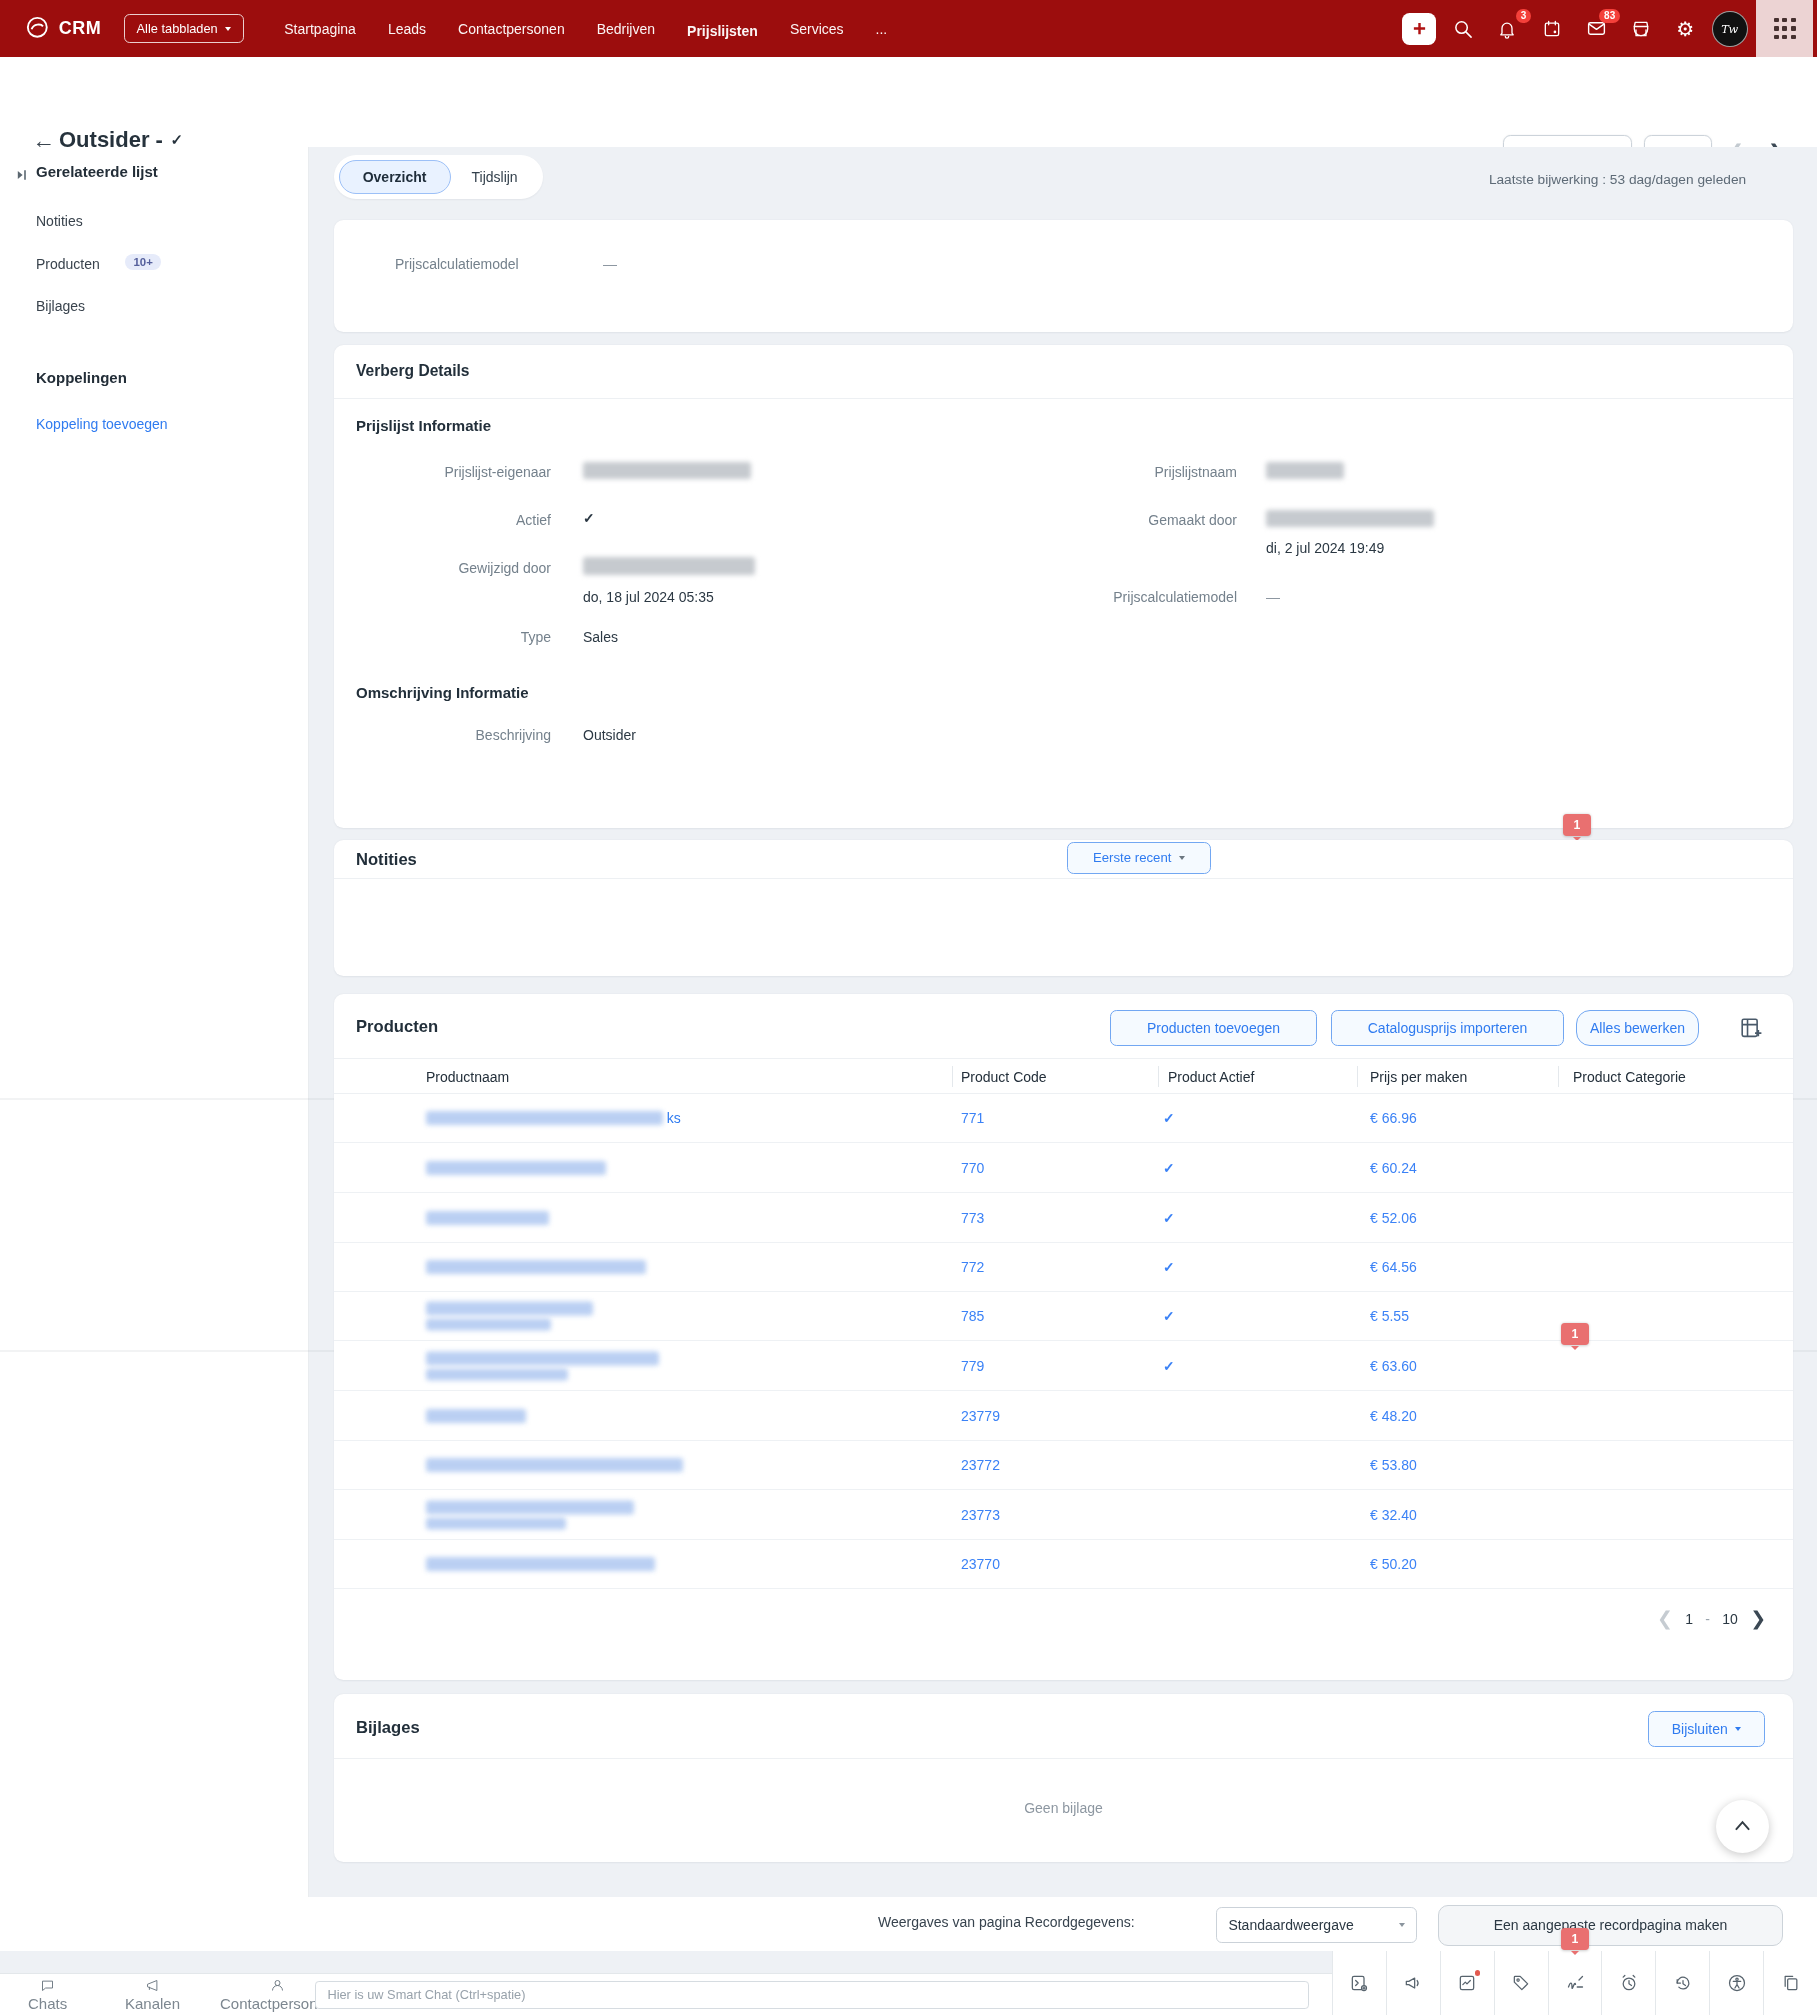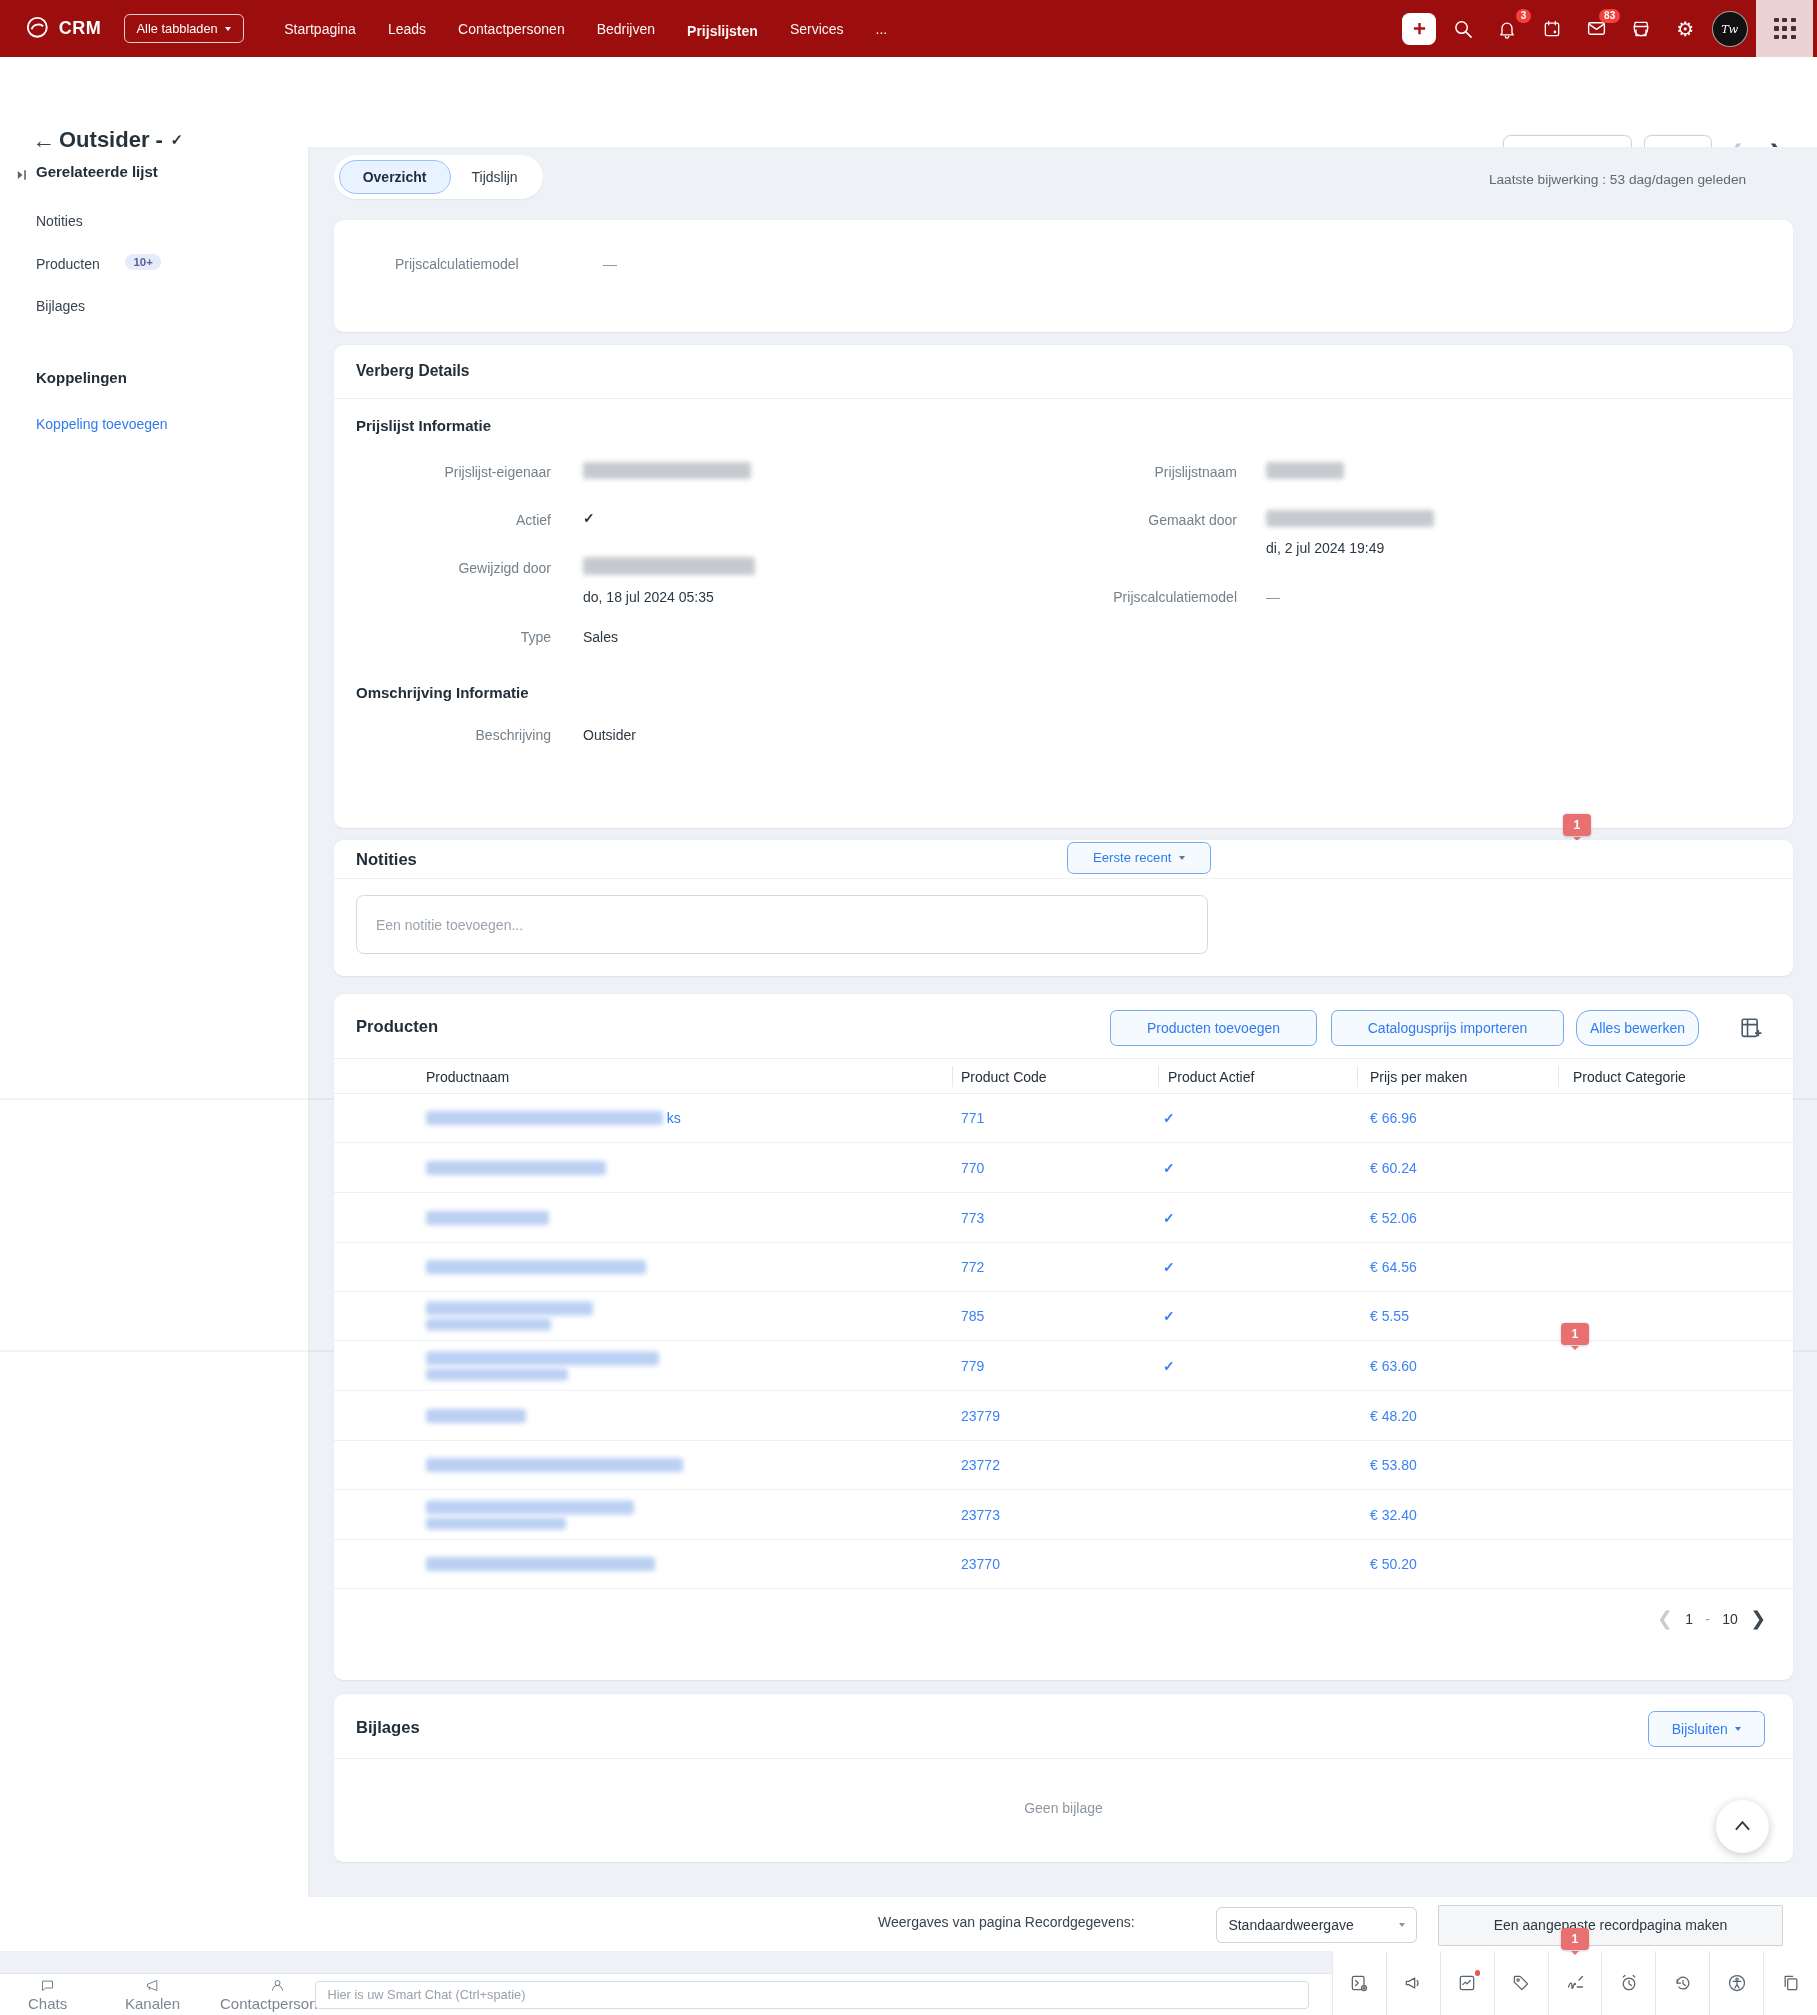--- a/index.html
+++ b/index.html
@@ -93,21 +93,21 @@
             border-top:4.7px solid #e97070;}
   .seam{position:absolute;left:0;width:1817px;height:1.9px;background:rgba(160,170,180,.14);}
   .scrolltop{position:absolute;left:1716px;top:1800px;width:53px;height:53px;border-radius:50%;background:#fff;
              box-shadow:0 1.9px 9.5px rgba(0,0,0,.22);display:flex;align-items:center;justify-content:center;cursor:pointer;}
   
   .footstrip{position:absolute;left:0;top:1897px;width:1817px;height:54px;background:#fff;border-bottom:0.9px solid #e3e7ea;}
   .fsel{position:absolute;left:1216px;top:9.5px;width:201px;height:36px;background:#fff;border:0.9px solid #cbd2d9;
         border-radius:5.7px;display:flex;align-items:center;justify-content:space-between;padding:0 11.4px;
         box-sizing:border-box;font-size:14px;color:#2b3843;cursor:pointer;}
   .fbtn{position:absolute;left:1438px;top:7.6px;width:343px;height:39px;background:#f4f6f8;border:0.9px solid #ccd3d9;
-        border-radius:1px;display:flex;align-items:center;justify-content:center;font-size:14px;color:#2b3843;cursor:pointer;}
+        border-radius:10px;display:flex;align-items:center;justify-content:center;font-size:14px;color:#2b3843;cursor:pointer;}
   .grayband{position:absolute;left:0;top:1951px;width:1817px;height:22px;background:#eef1f5;}
   .chatbar{position:absolute;left:0;top:1973px;width:1817px;height:43px;background:#fff;border-top:0.9px solid #e3e7ea;}
   .cgroup{position:absolute;top:3.8px;display:flex;flex-direction:column;align-items:center;gap:1.9px;cursor:pointer;}
   .cgroup svg{stroke:#6b7680;fill:none;stroke-width:1.5;}
   .cgroup .clab{font-size:15px;color:#7d8790;}
   .chatinput{position:absolute;left:315px;top:6.6px;width:994px;height:28px;border:0.9px solid #d6dce1;border-radius:3.8px;
              padding:0 11.4px;box-sizing:border-box;font-size:12.8px;color:#2b3843;font-family:"Liberation Sans",sans-serif;}
   .chatinput::placeholder{color:#98a2ab;}
   .ricons{position:absolute;left:1332px;top:1951px;width:485px;height:64px;background:#fff;display:flex;}
   .ricell{width:54px;height:64px;border-left:0.9px solid #e4e8eb;display:flex;align-items:center;
@@ -289,21 +289,20 @@
     <span>1</span>
   </div>
 
   <div class="card" style="left:334px;top:840px;width:1459px;height:136px;">
     <span class="sechead abs" style="left:22px;top:10.4px;font-size:16.6px;">Notities</span>
     <div class="btn-blue" style="left:733px;top:1.9px;width:142px;height:30px;font-size:13.2px;">
       <span>Eerste recent</span>
       <span class="caret" style="color:#6b7680;"></span>
     </div>
     <div class="divider" style="top:38px;"></div>
-    <input class="noteinput" type="text" placeholder="Een notitie toevoegen..." style="">
   </div>
 
   <div class="seam" style="top:1098px;"></div>
   <div class="seam" style="top:1350px;"></div>
 
   <div class="card" style="left:334px;top:994px;width:1459px;height:686px;">
     <span class="sechead abs" style="left:22px;top:23px;font-size:16.6px;">Producten</span>
     <div class="btn-blue" style="left:776px;top:16px;width:205px;height:34px;">
       <span>Producten toevoegen</span>
     </div>

